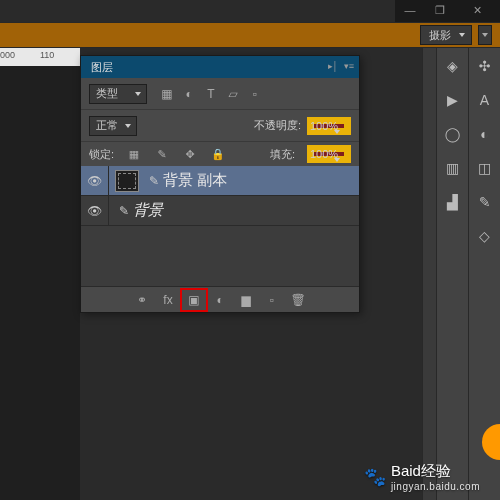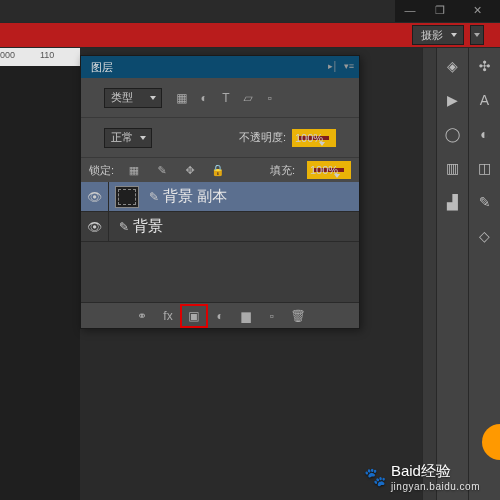--- a/index.html
+++ b/index.html
@@ -1,34 +1,34 @@
 <!DOCTYPE html>
 <html><head>
 <meta charset="utf-8">
 <style>
 *{margin:0;padding:0;box-sizing:border-box;font-family:"Microsoft YaHei",sans-serif;user-select:none}
 body{background:#2a2a2a;width:500px;height:500px;overflow:hidden;position:relative}
 .window-controls{position:absolute;top:0;right:0;height:22px;display:flex;background:#1a1a1a;z-index:5}
 .win-btn{width:30px;height:20px;display:flex;align-items:center;justify-content:center;color:#999;font-size:11px;cursor:pointer}
 .win-btn.close{width:45px;font-size:14px}
-.workspace-bar{position:absolute;top:22px;right:0;left:0;height:26px;background:#b91c1c;border-top:1px solid #282828;border-bottom:1px solid #282828;display:flex;justify-content:flex-end;align-items:center;padding-right:16px;z-index:4}
+.workspace-bar{position:absolute;top:22px;right:0;left:0;height:26px;background:#a16207;border-top:1px solid #282828;border-bottom:1px solid #282828;display:flex;justify-content:flex-end;align-items:center;padding-right:8px;z-index:4}
 .ws-select{background:#3a3a3a;border:1px solid #1e1e1e;color:#ccc;font-size:11px;padding:2px 20px 2px 8px;height:20px;display:flex;align-items:center;cursor:pointer;position:relative;margin-right:6px}
 .ws-select::after{content:"";position:absolute;right:6px;top:7px;border-left:3px solid transparent;border-right:3px solid transparent;border-top:4px solid #ccc}
 .ws-dd{width:14px;height:20px;border:1px solid #1e1e1e;background:#3a3a3a;display:flex;align-items:center;justify-content:center;cursor:pointer}
 .ws-dd::after{content:"";border-left:3px solid transparent;border-right:3px solid transparent;border-top:4px solid #aaa}
 .ruler-top{position:absolute;top:48px;left:0;width:80px;height:18px;background:#e8e8e8;z-index:2;font-size:9px;color:#555;display:flex;align-items:center;overflow:hidden}
 .ruler-tick{position:relative;width:50px;height:18px}
 .ruler-tick span{position:absolute;top:2px;left:0;font-size:9px}
 .dark-canvas{position:absolute;top:66px;left:0;width:80px;height:434px;background:#1f1f1f}
 .layers-panel{position:absolute;top:55px;left:80px;width:280px;background:#494949;border:1px solid #1a1a1a;box-shadow:2px 2px 8px rgba(0,0,0,.4);z-index:10}
 .panel-tab{height:22px;background:#0c4a6e;display:flex;align-items:center;padding:0 10px;position:relative}
 .panel-tab span{color:#e0e0e0;font-size:11px}
 .panel-menu{position:absolute;right:4px;top:4px;display:flex;gap:4px;align-items:center}
 .pm-ico{width:12px;height:12px;color:#999;font-size:9px;display:flex;align-items:center;justify-content:center;cursor:pointer}
-.panel-row{height:40px;display:flex;align-items:center;padding:0 23px;gap:6px;border-bottom:1px solid #393939}
+.panel-row{height:32px;display:flex;align-items:center;padding:0 8px;gap:6px;border-bottom:1px solid #393939}
 .blend-select,.kind-select{background:#3a3a3a;border:1px solid #1e1e1e;color:#ccc;font-size:11px;height:20px;display:flex;align-items:center;padding:0 18px 0 6px;cursor:pointer;position:relative}
 .blend-select::after,.kind-select::after{content:"";position:absolute;right:5px;top:7px;border-left:3px solid transparent;border-right:3px solid transparent;border-top:4px solid #ccc}
 .kind-select{width:58px}
 .filter-icons{display:flex;gap:2px;margin-left:4px}
 .f-ico{width:20px;height:18px;display:flex;align-items:center;justify-content:center;color:#aaa;font-size:12px;cursor:pointer;border:1px solid transparent}
 .opacity-label{color:#ccc;font-size:11px;margin-left:auto}
 .opacity-val{background:#7f1d1d;border:7px solid #eab308;color:#ccc;font-size:11px;width:44px;height:18px;display:flex;align-items:center;justify-content:center;cursor:pointer;position:relative;padding-right:10px}
 .opacity-val::after{content:"";position:absolute;right:4px;top:6px;border-left:3px solid transparent;border-right:3px solid transparent;border-top:4px solid #ccc}
 .lock-row{height:24px;display:flex;align-items:center;padding:0 8px;gap:12px}
 .lock-lbl{color:#ccc;font-size:11px}
@@ -117,21 +117,21 @@
   <div class="layer-list">
     <div class="layer-item selected">
       <div class="eye">👁</div>
       <div class="thumb bg"></div>
       <span class="brush">✎</span>
       <span class="layer-name">背景 副本</span>
     </div>
     <div class="layer-item">
       <div class="eye">👁</div>
       <span class="brush" style="margin-left:10px">✎</span>
-      <span class="layer-name" style="">背景</span>
+      <span class="layer-name" style="font-style:italic">背景</span>
     </div>
     <div class="layer-empty"></div>
   </div>
 
   <div class="panel-footer">
     <div class="ft-ico">⚭</div>
     <div class="ft-ico">fx</div>
     <div class="ft-ico hl">▣</div>
     <div class="ft-ico">◐</div>
     <div class="ft-ico">▆</div>

